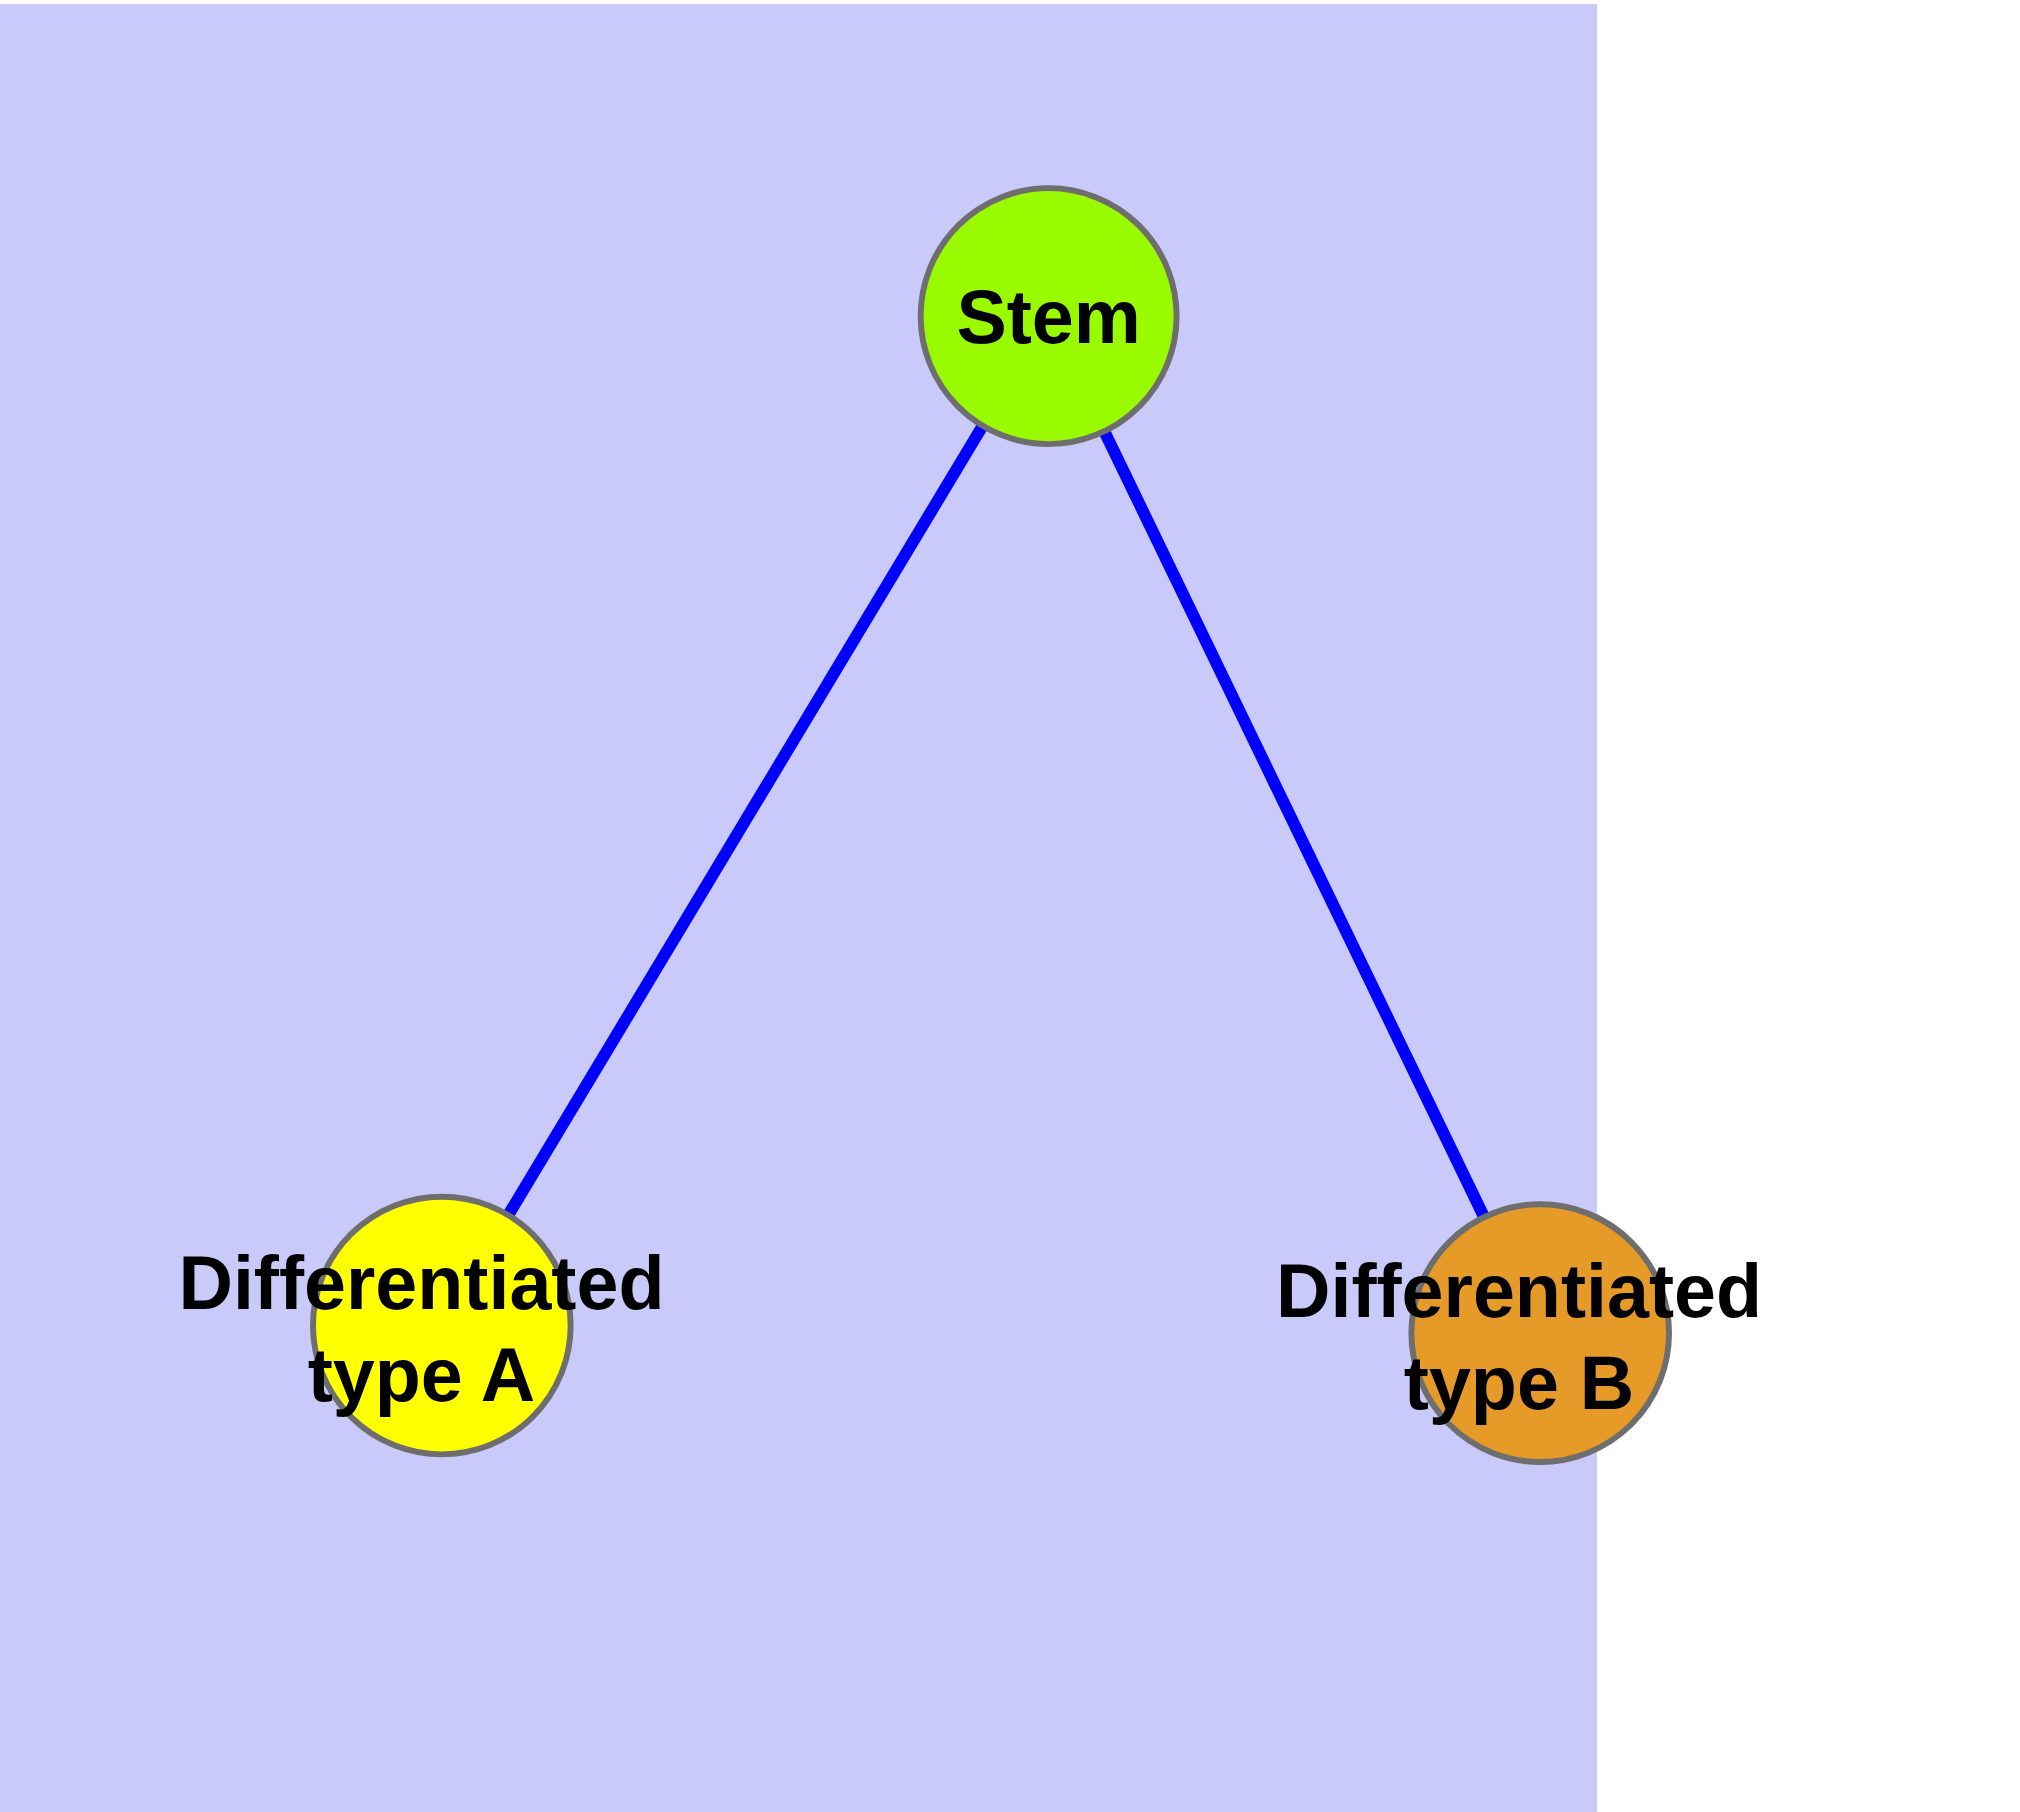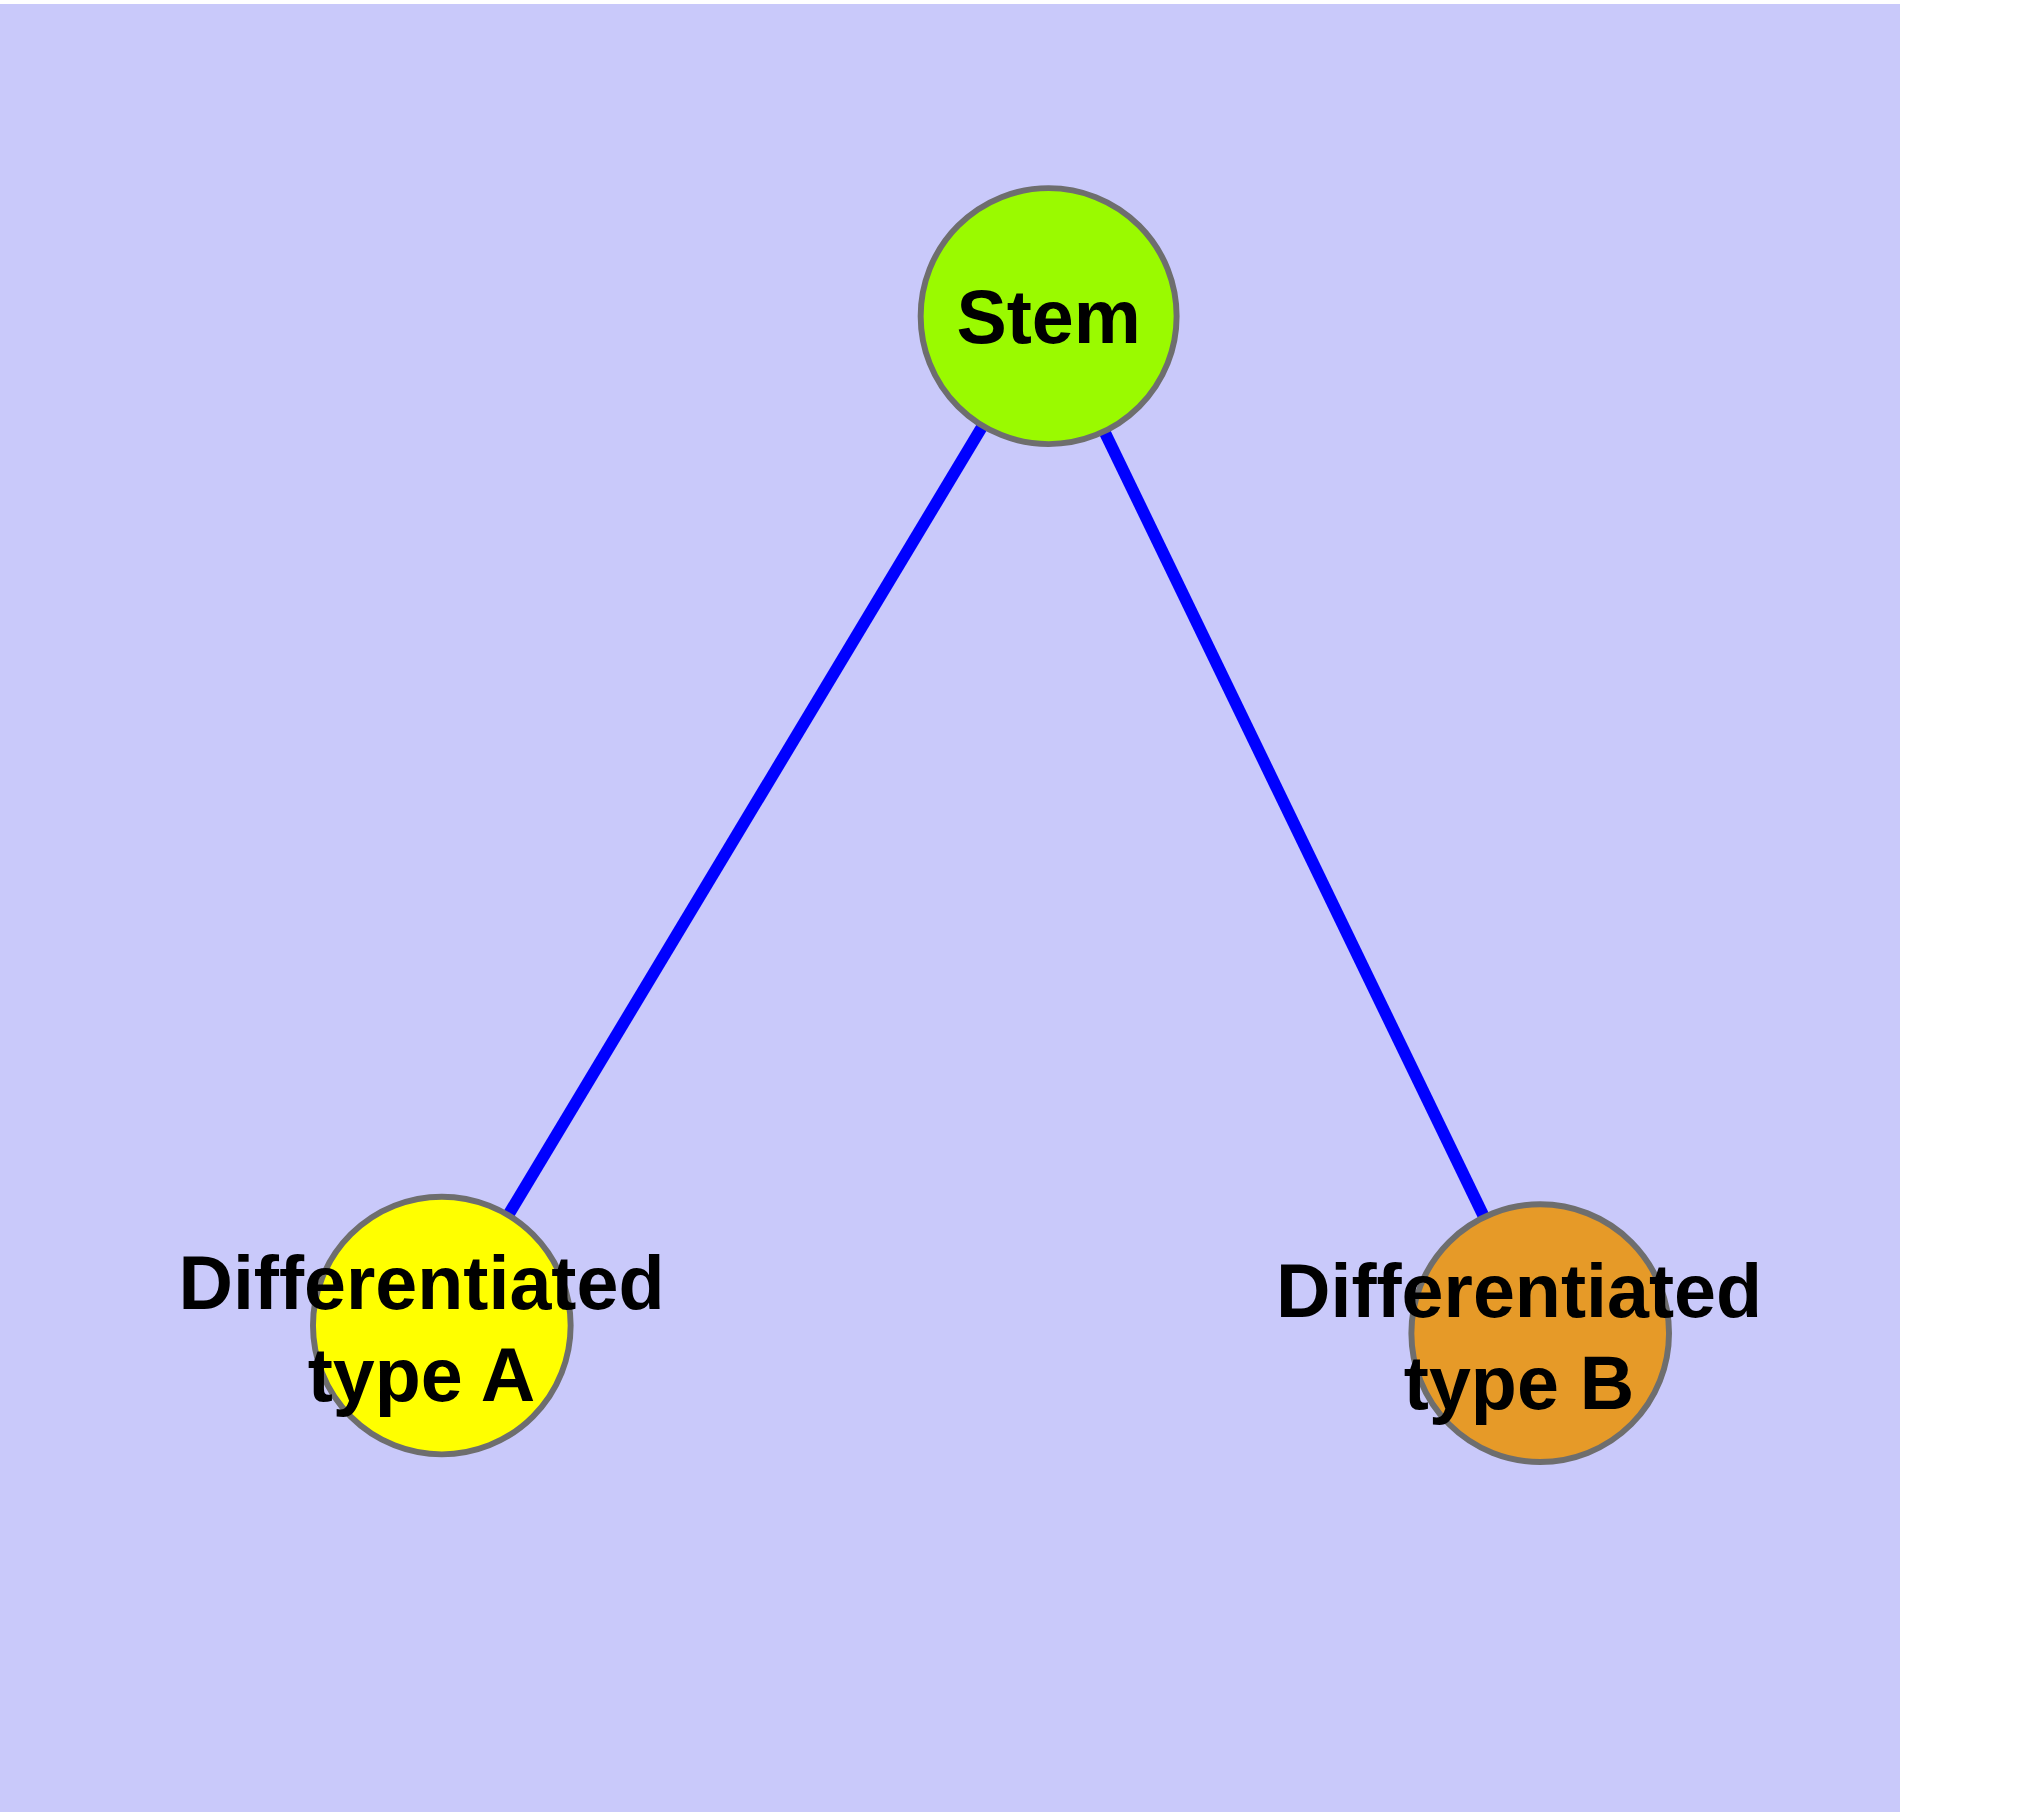--- a/index.html
+++ b/index.html
@@ -7,21 +7,21 @@
     padding: 0;
     width: 2021px;
     height: 1812px;
     background: #FFFFFF;
     overflow: hidden;
     font-family: "Liberation Sans", sans-serif;
   }
   .stage {
     position: absolute;
     top: 0; left: 0;
-    width: 1900px;
+    width: 1597px;
     height: 1812px;
   }
   .bg-fill {
     position: absolute;
     top: 4.2px; left: 0;
     width: 100%;
     height: calc(100% - 4.2px);
   }
   .top-strip {
     position: absolute;

